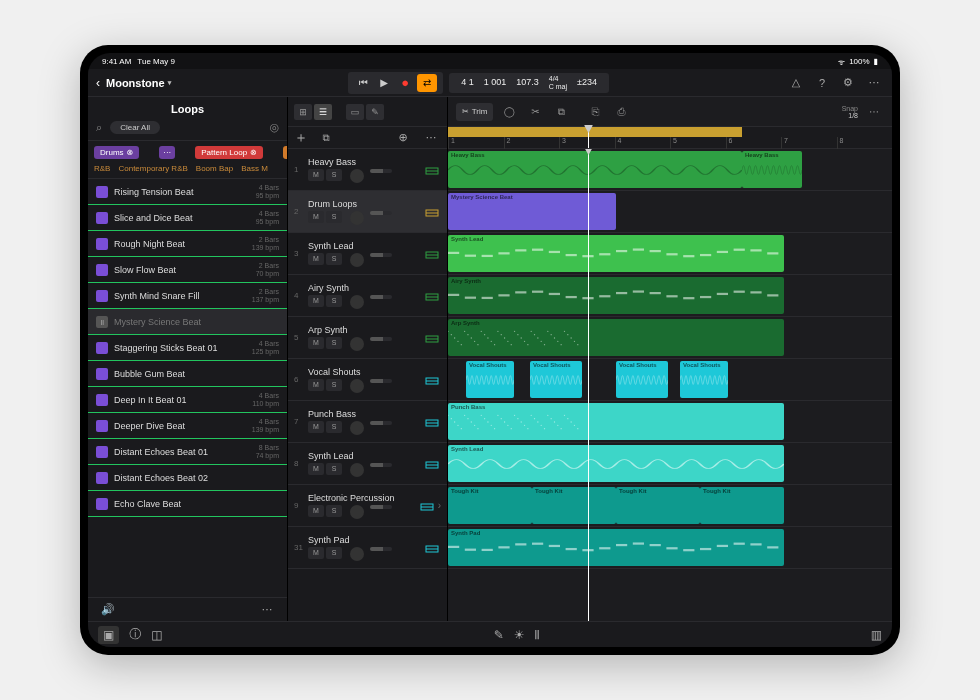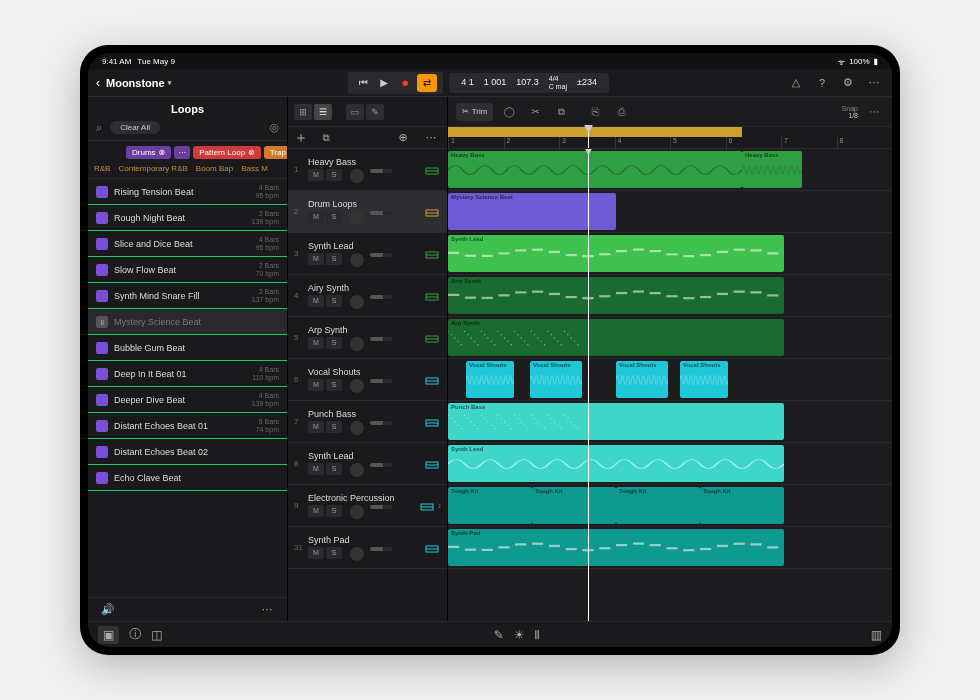--- a/index.html
+++ b/index.html
@@ -32,21 +32,21 @@
 
 
 .loops { width:200px; background:#1a1a1d; display:flex; flex-direction:column; border-right:1px solid #000; }
 .loops-head { padding:6px 8px; border-bottom:1px solid #2a2a2e; }
 .loops-title-row { display:flex; align-items:center; justify-content:center; }
 .loops-title { color:#fff; font-size:11px; font-weight:700; text-align:center; }
 .loops-filter-row { display:flex; align-items:center; gap:8px; margin-top:6px; }
 .search-ic { color:#888; font-size:11px; cursor:pointer; }
 .clear-all { background:#2e2e32; color:#ccc; font-size:8px; padding:2px 10px; border-radius:8px; cursor:pointer; }
 .circ-ic { color:#888; font-size:11px; margin-left:auto; cursor:pointer; }
-.tags { display:flex; gap:3px; padding:5px 6px 3px; overflow:hidden;margin-left:32px; }
+.tags { display:flex; gap:20px; padding:5px 6px 3px; overflow:hidden; }
 .tag { font-size:8px; padding:2px 6px; border-radius:3px; display:flex; align-items:center; gap:3px; cursor:pointer; white-space:nowrap; }
 .tag .x { font-size:8px; }
 .tag.purple { background:#6b3fa0; color:#fff; }
 .tag.dots { background:#6b3fa0; color:#fff; padding:2px 4px; }
 .tag.red { background:#d13a3a; color:#fff; }
 .tag.orange { background:#d17a2a; color:#fff; }
 .subcats { display:flex; gap:8px; padding:2px 6px 5px; font-size:8px; color:#c98a3a; overflow:hidden; white-space:nowrap; border-bottom:1px solid #2a2a2e; }
 .subcat { cursor:pointer; }
 .loop-list { flex:1; overflow:hidden; }
 .loop-row { display:flex; align-items:center; padding:4px 8px; border-bottom:1px solid #22c55e; cursor:pointer; height:26px; }
@@ -196,42 +196,47 @@
             <span class="subcat">Bass M</span>
           </div>
       <div class="loop-list" id="looplist">
             <div class="loop-row">
               <div class="loop-ic purple"></div>
     <div class="loop-name ">Rising Tension Beat</div>
     <div class="loop-meta">4 Bars<br>95 bpm</div>
             </div>
             <div class="loop-row">
               <div class="loop-ic purple"></div>
+    <div class="loop-name ">Slice and Dice Beat</div>
+    <div class="loop-meta">4 Bars<br>95 bpm</div>
+            </div>
+            <div class="loop-row">
+              <div class="loop-ic purple"></div>
     <div class="loop-name ">Rough Night Beat</div>
     <div class="loop-meta">2 Bars<br>139 bpm</div>
-            </div>
-            <div class="loop-row">
-              <div class="loop-ic purple"></div>
-    <div class="loop-name ">Slice and Dice Beat</div>
-    <div class="loop-meta">4 Bars<br>95 bpm</div>
             </div>
             <div class="loop-row">
               <div class="loop-ic purple"></div>
     <div class="loop-name ">Slow Flow Beat</div>
     <div class="loop-meta">2 Bars<br>70 bpm</div>
             </div>
             <div class="loop-row">
               <div class="loop-ic purple"></div>
     <div class="loop-name ">Synth Mind Snare Fill</div>
     <div class="loop-meta">2 Bars<br>137 bpm</div>
             </div>
             <div class="loop-row sel">
               <div class="loop-ic gray">॥</div>
     <div class="loop-name dim">Mystery Science Beat</div>
     <div class="loop-meta"><br></div>
+            </div>
+            <div class="loop-row">
+              <div class="loop-ic purple"></div>
+    <div class="loop-name ">Staggering Sticks Beat 01</div>
+    <div class="loop-meta">4 Bars<br>125 bpm</div>
             </div>
             <div class="loop-row">
               <div class="loop-ic purple"></div>
     <div class="loop-name ">Bubble Gum Beat</div>
     <div class="loop-meta"><br></div>
             </div>
             <div class="loop-row">
               <div class="loop-ic purple"></div>
     <div class="loop-name ">Deep In It Beat 01</div>
     <div class="loop-meta">4 Bars<br>110 bpm</div>

